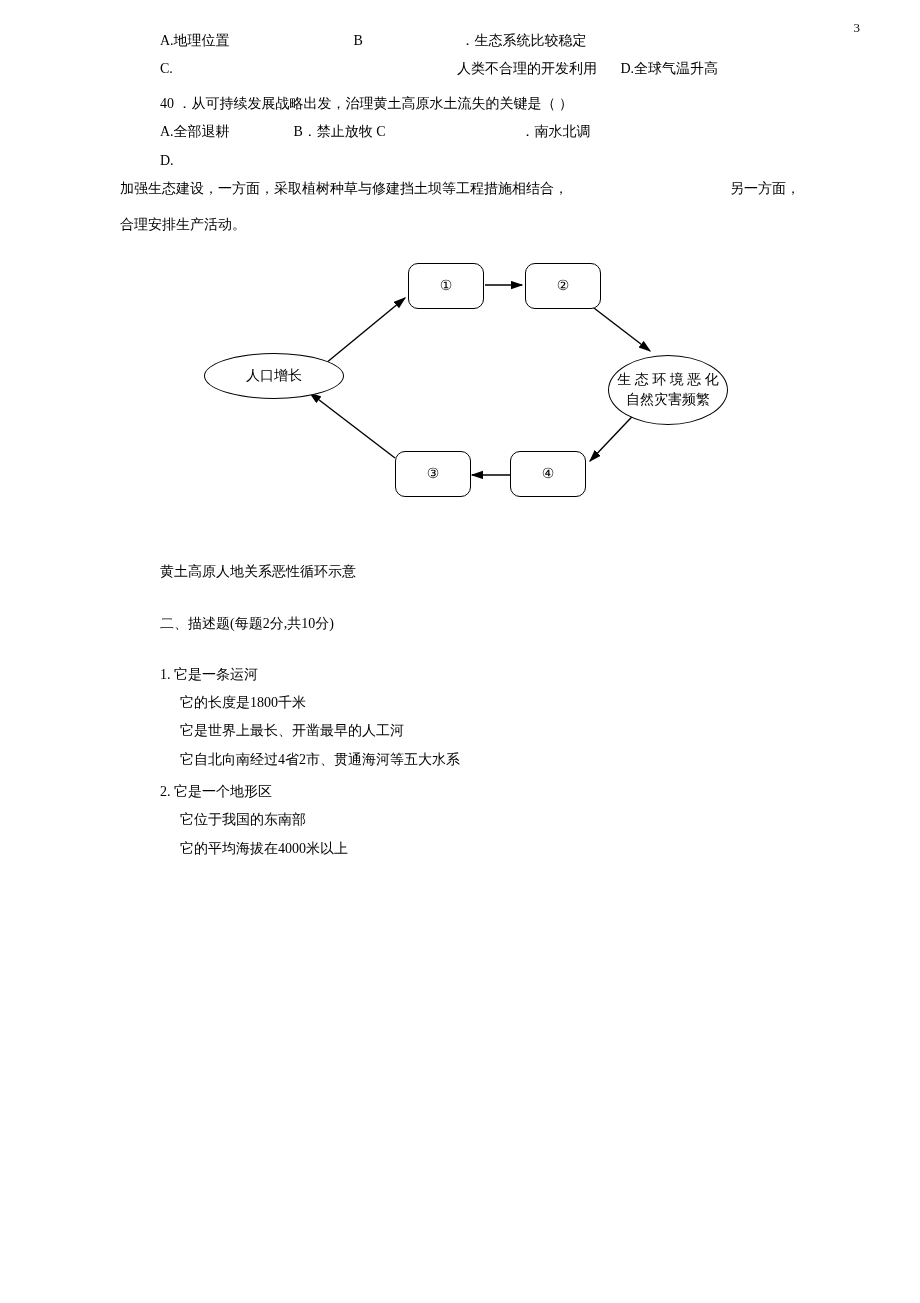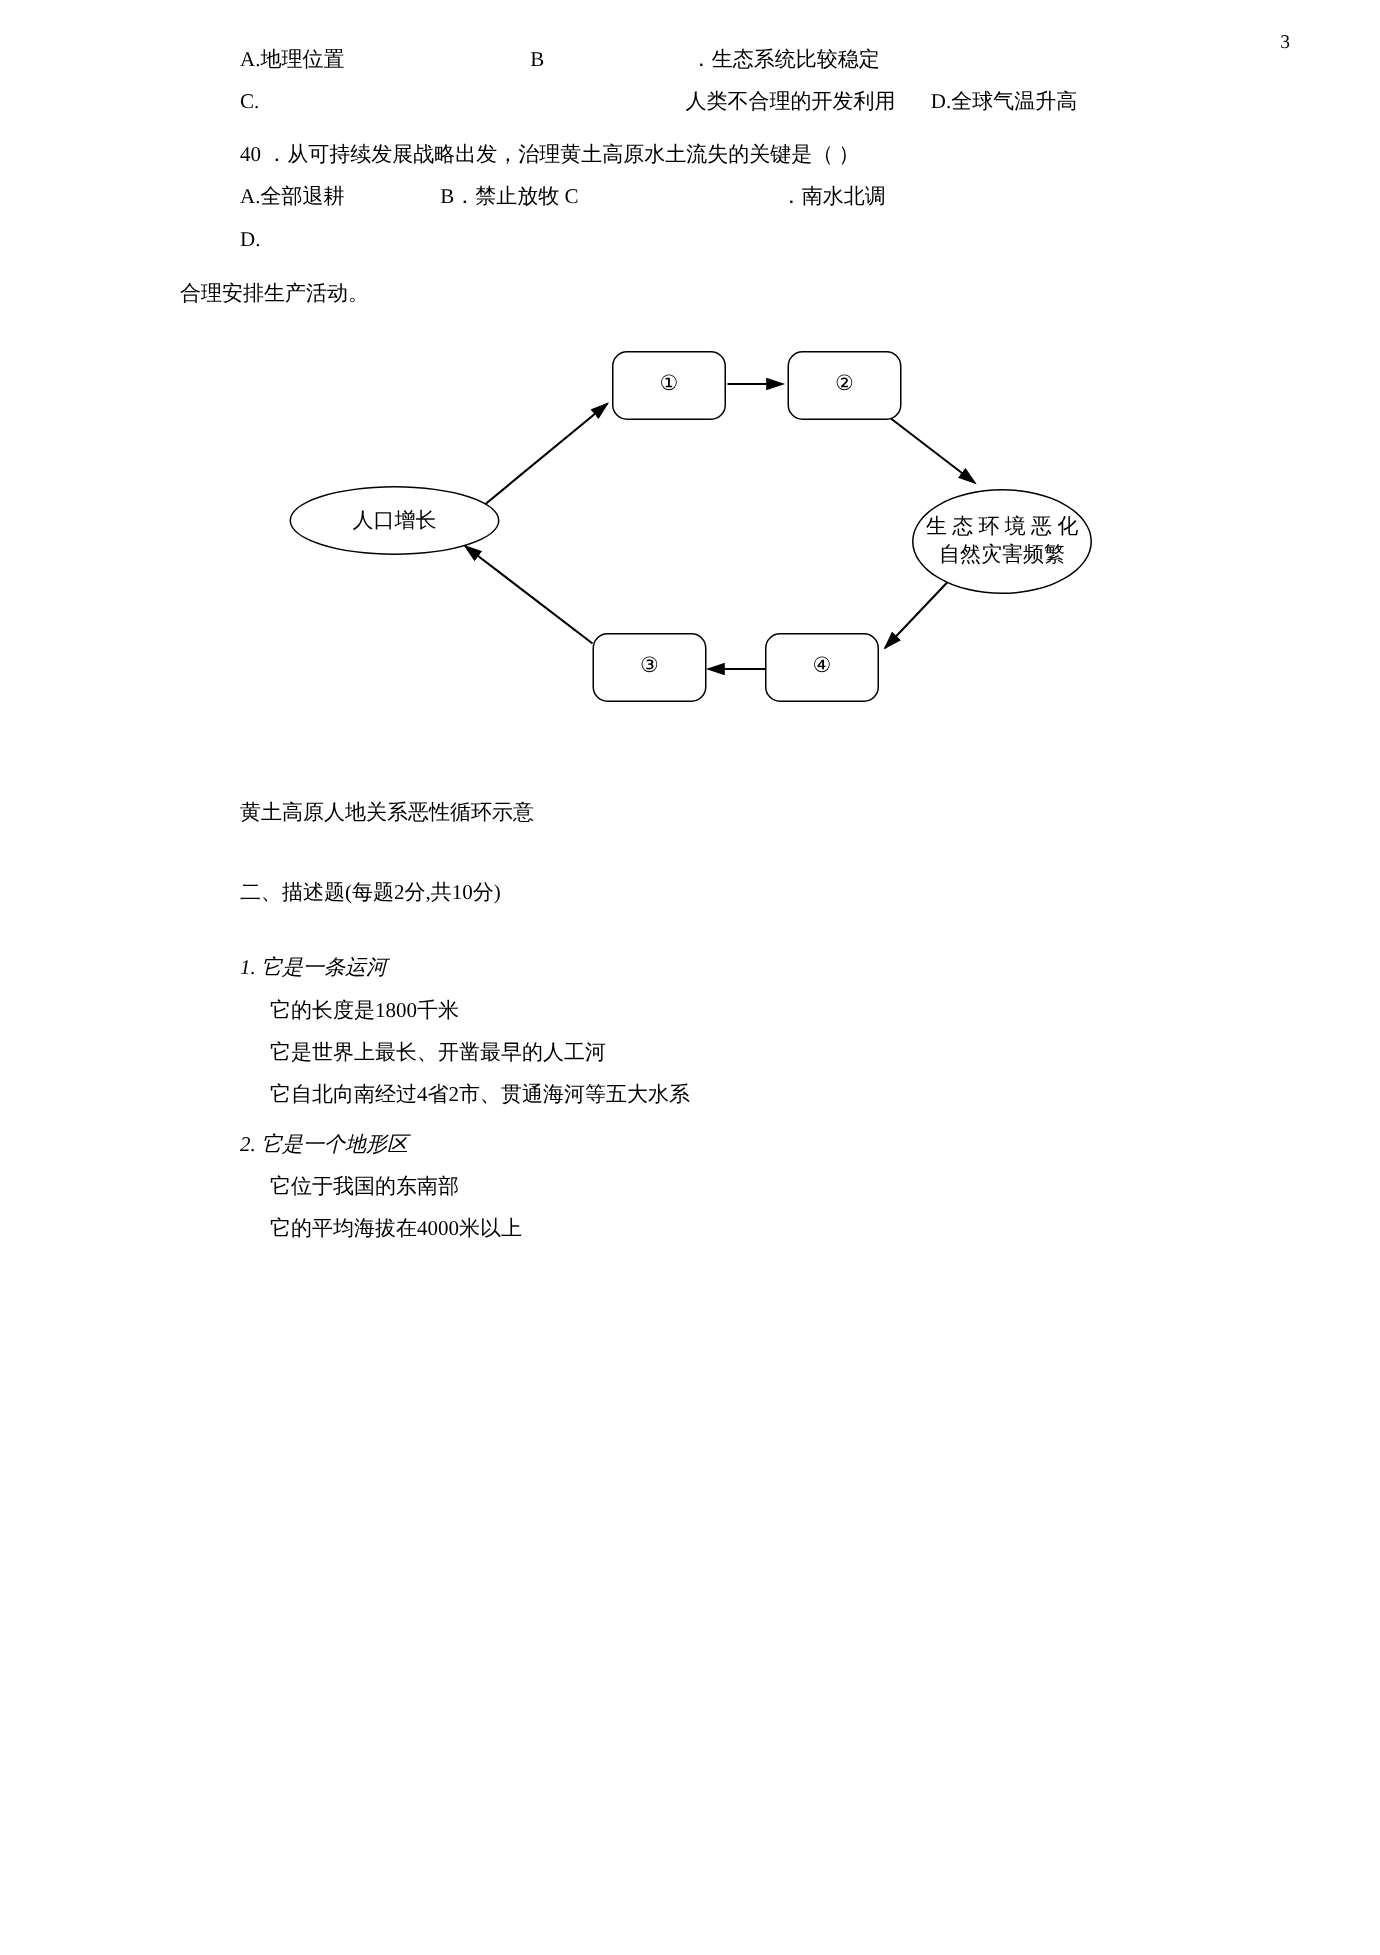--- a/index.html
+++ b/index.html
@@ -29,21 +29,20 @@
     margin: 6px 0 6px 0;
   }
   .caption {
     margin: 28px 0 18px 40px;
   }
   .section-title {
     margin: 30px 0 20px 40px;
   }
   .q {
     margin: 10px 0 6px 40px;
-    font-style: italic;
   }
   .line {
     margin: 6px 0 6px 60px;
   }
   .line-root {
     margin: 6px 0 6px 0;
   }
   .diagram {
     width: 540px;
     height: 290px;
@@ -102,20 +101,24 @@
   </div>
 
   <div class="row-options" style="margin-top:12px">40 ．从可持续发展战略出发，治理黄土高原水土流失的关键是（ ）</div>
   <div class="row-options">
     <span class="sp" style="width:130px">A.全部退耕</span>
     <span class="sp" style="width:120px">B．禁止放牧 C</span>
     <span class="sp" style="width:100px"></span>
     <span class="sp">．南水北调</span>
   </div>
   <div class="row-options">D.</div>
+  <div class="extra-text line-root">
+    <span class="sp" style="width:570px">加强生态建设，一方面，采取植树种草与修建挡土坝等工程措施相结合，</span>
+    <span class="sp" style="float:right">另一方面，</span>
+  </div>
   <div class="extra-text line-root" style="margin-top:14px">合理安排生产活动。</div>
 
   <div class="diagram">
     <svg class="chart-svg" viewBox="0 0 540 290">
       <defs>
         <marker id="ah" markerWidth="10" markerHeight="10" refX="8" refY="3" orient="auto">
           <path d="M0,0 L0,6 L9,3 z" fill="#000"></path>
         </marker>
       </defs>
 
@@ -130,21 +133,21 @@
       <line x1="320" y1="232" x2="282" y2="232" stroke="#000" stroke-width="1.4" marker-end="url(#ah)"></line>
 
       <line x1="205" y1="215" x2="120" y2="150" stroke="#000" stroke-width="1.4" marker-end="url(#ah)"></line>
     </svg>
 
     <div class="rect-box" style="left:218px; top:20px">①</div>
     <div class="rect-box" style="left:335px; top:20px">②</div>
     <div class="rect-box" style="left:205px; top:208px">③</div>
     <div class="rect-box" style="left:320px; top:208px">④</div>
 
-    <div class="ellipse-box" style="left:3px; top:110px; width:140px; height:46px">人口增长</div>
+    <div class="ellipse-box" style="left:14px; top:110px; width:140px; height:46px">人口增长</div>
 
     <div class="ellipse-box" style="left:418px; top:112px; width:120px; height:70px">
       <div>
         <div>生 态 环 境 恶 化</div>
         <div>自然灾害频繁</div>
       </div>
     </div>
   </div>
 
   <div class="caption">黄土高原人地关系恶性循环示意</div>

